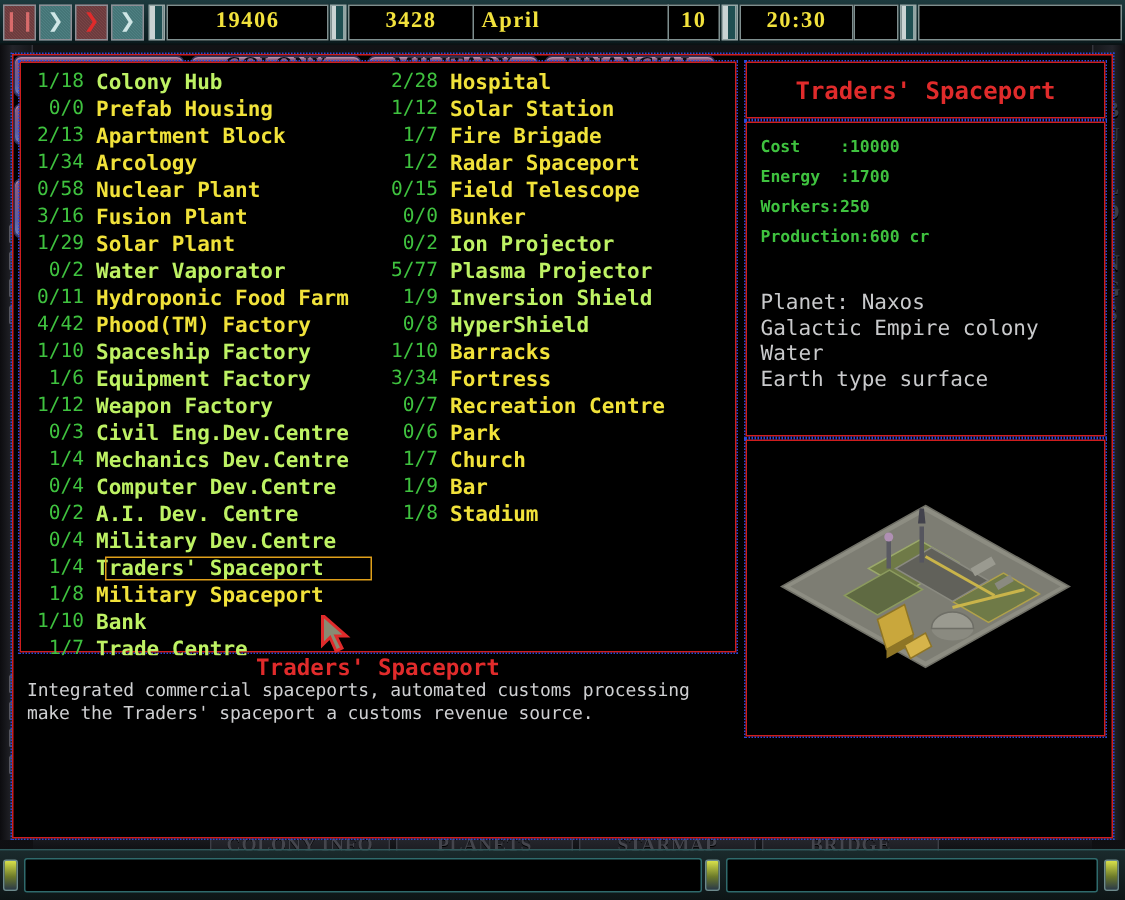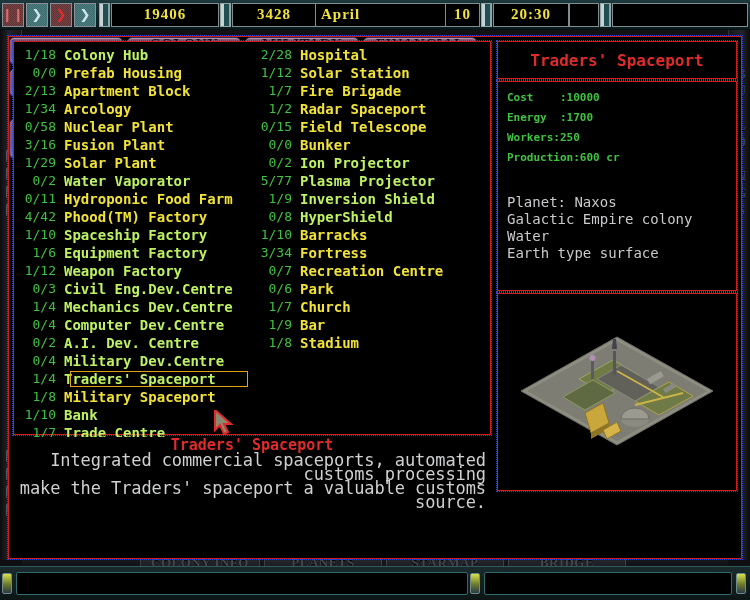--- a/index.html
+++ b/index.html
@@ -183,23 +183,23 @@
     width: 22px; height: 26px; pointer-events: none; z-index: 40;
   }
 
   
   .desc-title {
     text-align: center; color: #e02b2b; font-weight: bold;
     font-size: 15px; font-family: "DejaVu Sans Mono", monospace;
     line-height: 16px; margin-top: -1px;
   }
   .desc-body {
-    color: #cfd0d2; font-size: 17px; line-height: 13.5px;
+    color: #cfd0d2; font-size: 12px; line-height: 13.5px;
     font-family: "DejaVu Sans Mono", monospace;
-    padding: 1px 4px 0 4px; letter-spacing: -0.1px; text-align: right;
+    padding: 1px 4px 0 4px; letter-spacing: -0.1px;
   }
 
   
   .pt-title {
     height: 100%; display: flex; align-items: center; justify-content: center;
     color: #e02b2b; font-weight: bold; font-size: 16px;
     font-family: "DejaVu Sans Mono", monospace;
   }
   .stats { padding: 6px 0 0 9px; }
   .stat {
@@ -468,21 +468,21 @@
       </div>
 
       <svg class="cursor" viewBox="0 0 22 26">
         <polygon points="1,0 1,20 6,15 10,24 14,22 10,14 17,14" fill="#8a8a72" stroke="#e02b2b" stroke-width="2"></polygon>
       </svg>
     </div>
 
     <div class="panel desc-panel">
       <div class="desc-title">Traders' Spaceport</div>
       <div class="desc-body">Integrated commercial spaceports, automated customs processing</div>
-      <div class="desc-body">make the Traders' spaceport a valuable customs source.</div>
+      <div class="desc-body">make the Traders' spaceport a customs revenue source.</div>
     </div>
 
     <div class="btn-panel">
       <div class="btnrow">
         <div class="btn w1">
           <span>PLANETS</span>
         </div>
         <div class="btn w1">
           <span>COLONY</span>
           <span class="l2">INFO</span>

